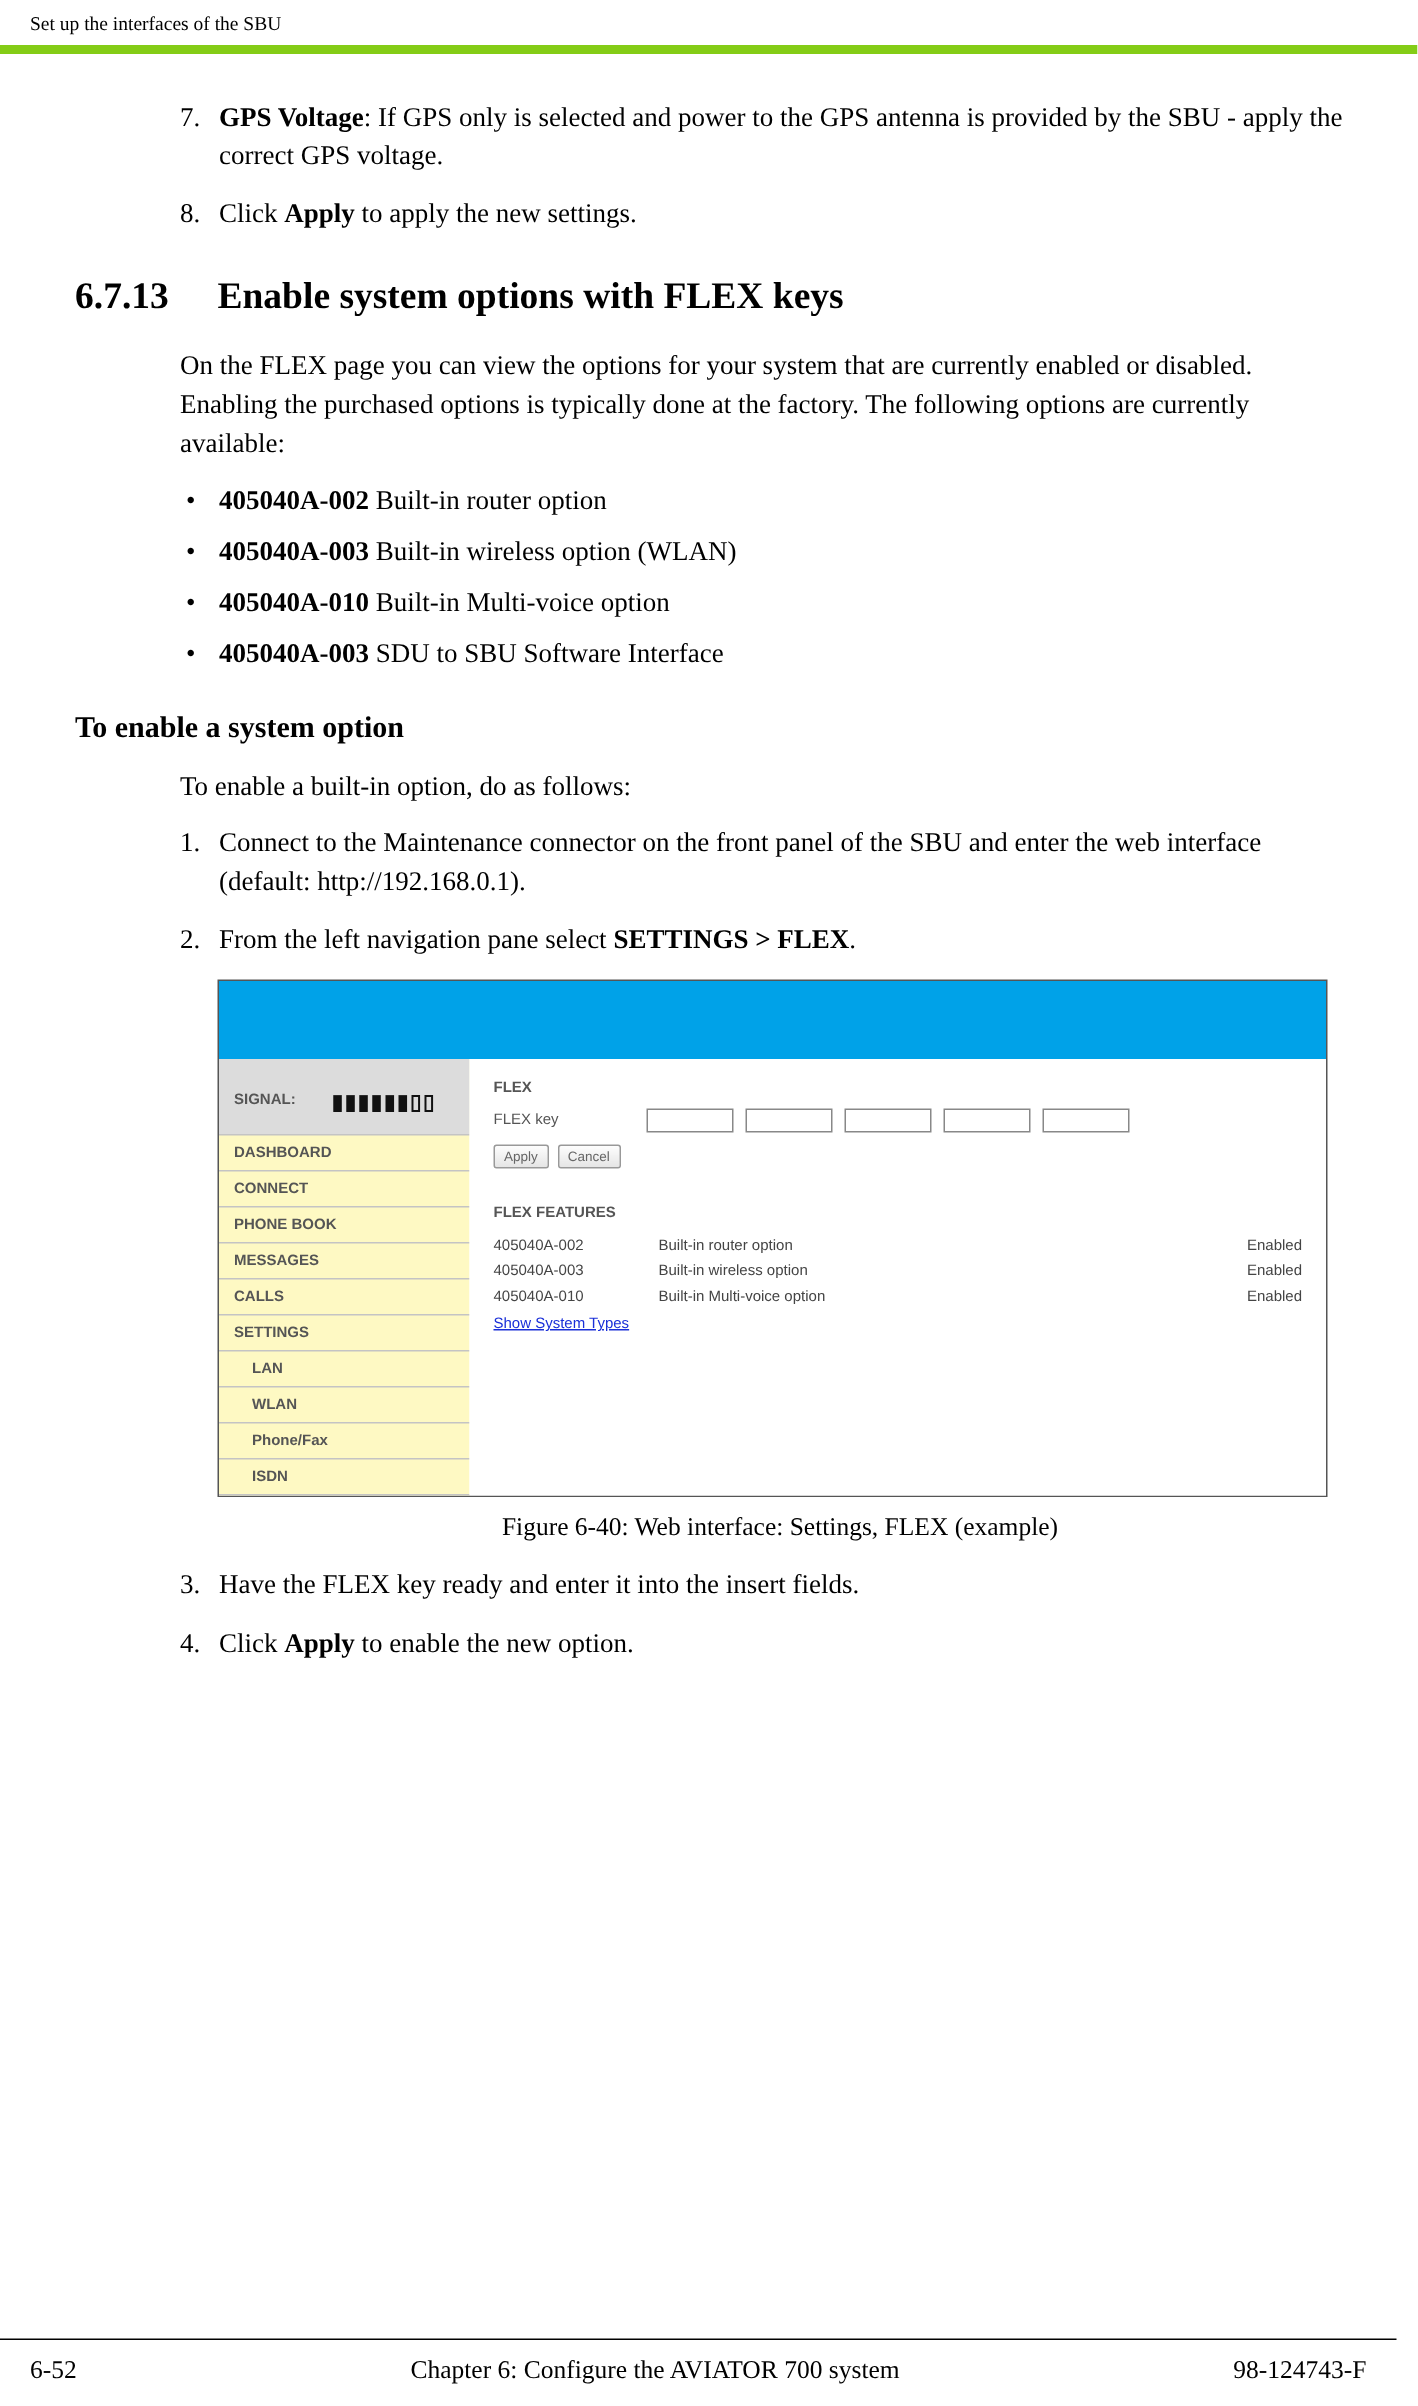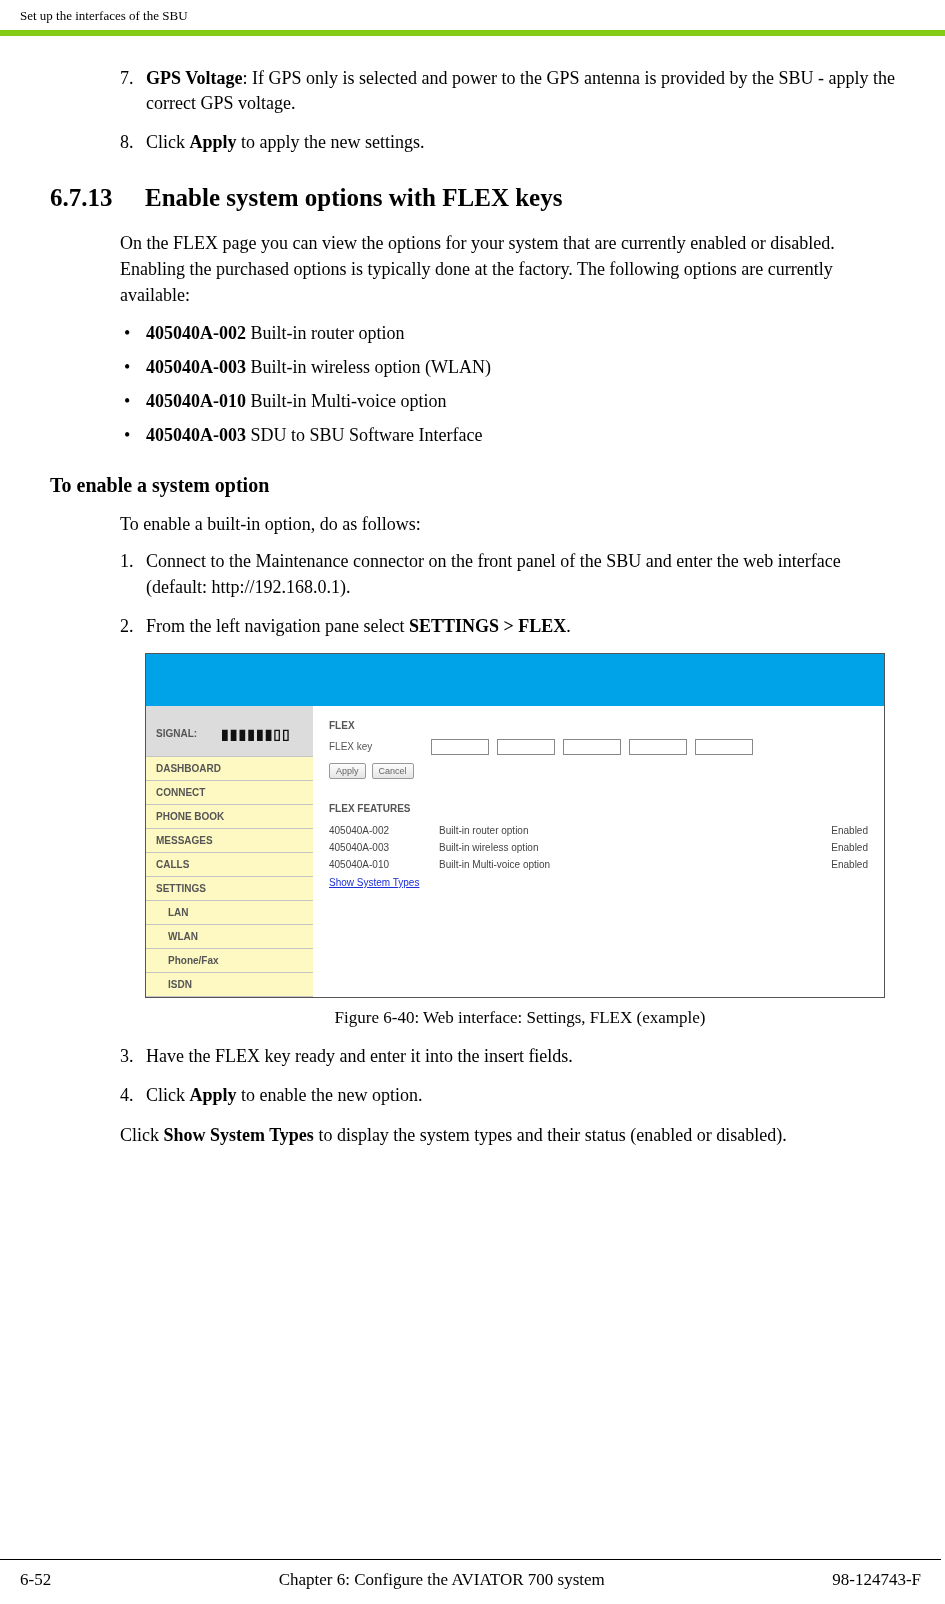--- a/index.html
+++ b/index.html
@@ -87,21 +87,21 @@
     .figure-caption {
       text-align: center;
       font-size: 17px;
       margin-top: 10px;
       margin-bottom: 16px;
     }
     .page-footer {
       position: absolute;
       bottom: 14px;
       left: 0;
-      right: 4px;
+      right: 14px;
       border-top: 1px solid #000;
       padding: 10px 20px 0 20px;
       display: flex;
       justify-content: space-between;
       font-size: 17px;
     }
     b { font-weight: bold; }
 
     
     .ui-frame {
@@ -326,23 +326,20 @@
     <li>
       <span class="num">3.</span>
       <span>Have the FLEX key ready and enter it into the insert fields.</span>
     </li>
     <li>
       <span class="num">4.</span>
       <span>Click </span><b>Apply</b><span> to enable the new option.</span>
     </li>
   </ol>
 
-  <p class="body-para">
-    <span>Click </span><b>Show System Types</b><span> to display the system types and their status (enabled or disabled).</span>
-  </p>
 
 </div>
 
 <div class="page-footer">
   <span>6-52</span>
   <span>Chapter 6:  Configure the AVIATOR 700 system</span>
   <span>98-124743-F</span>
 </div>
 
 </body></html>

